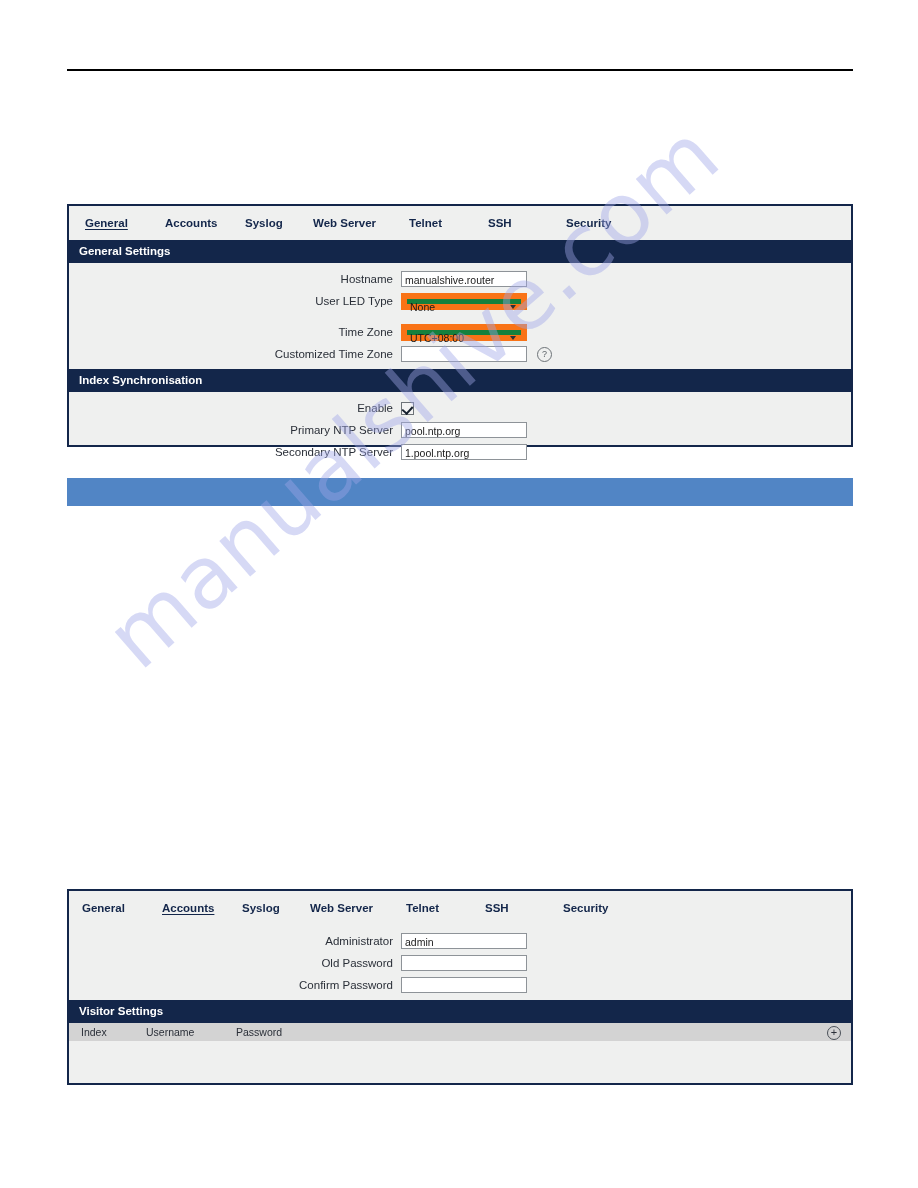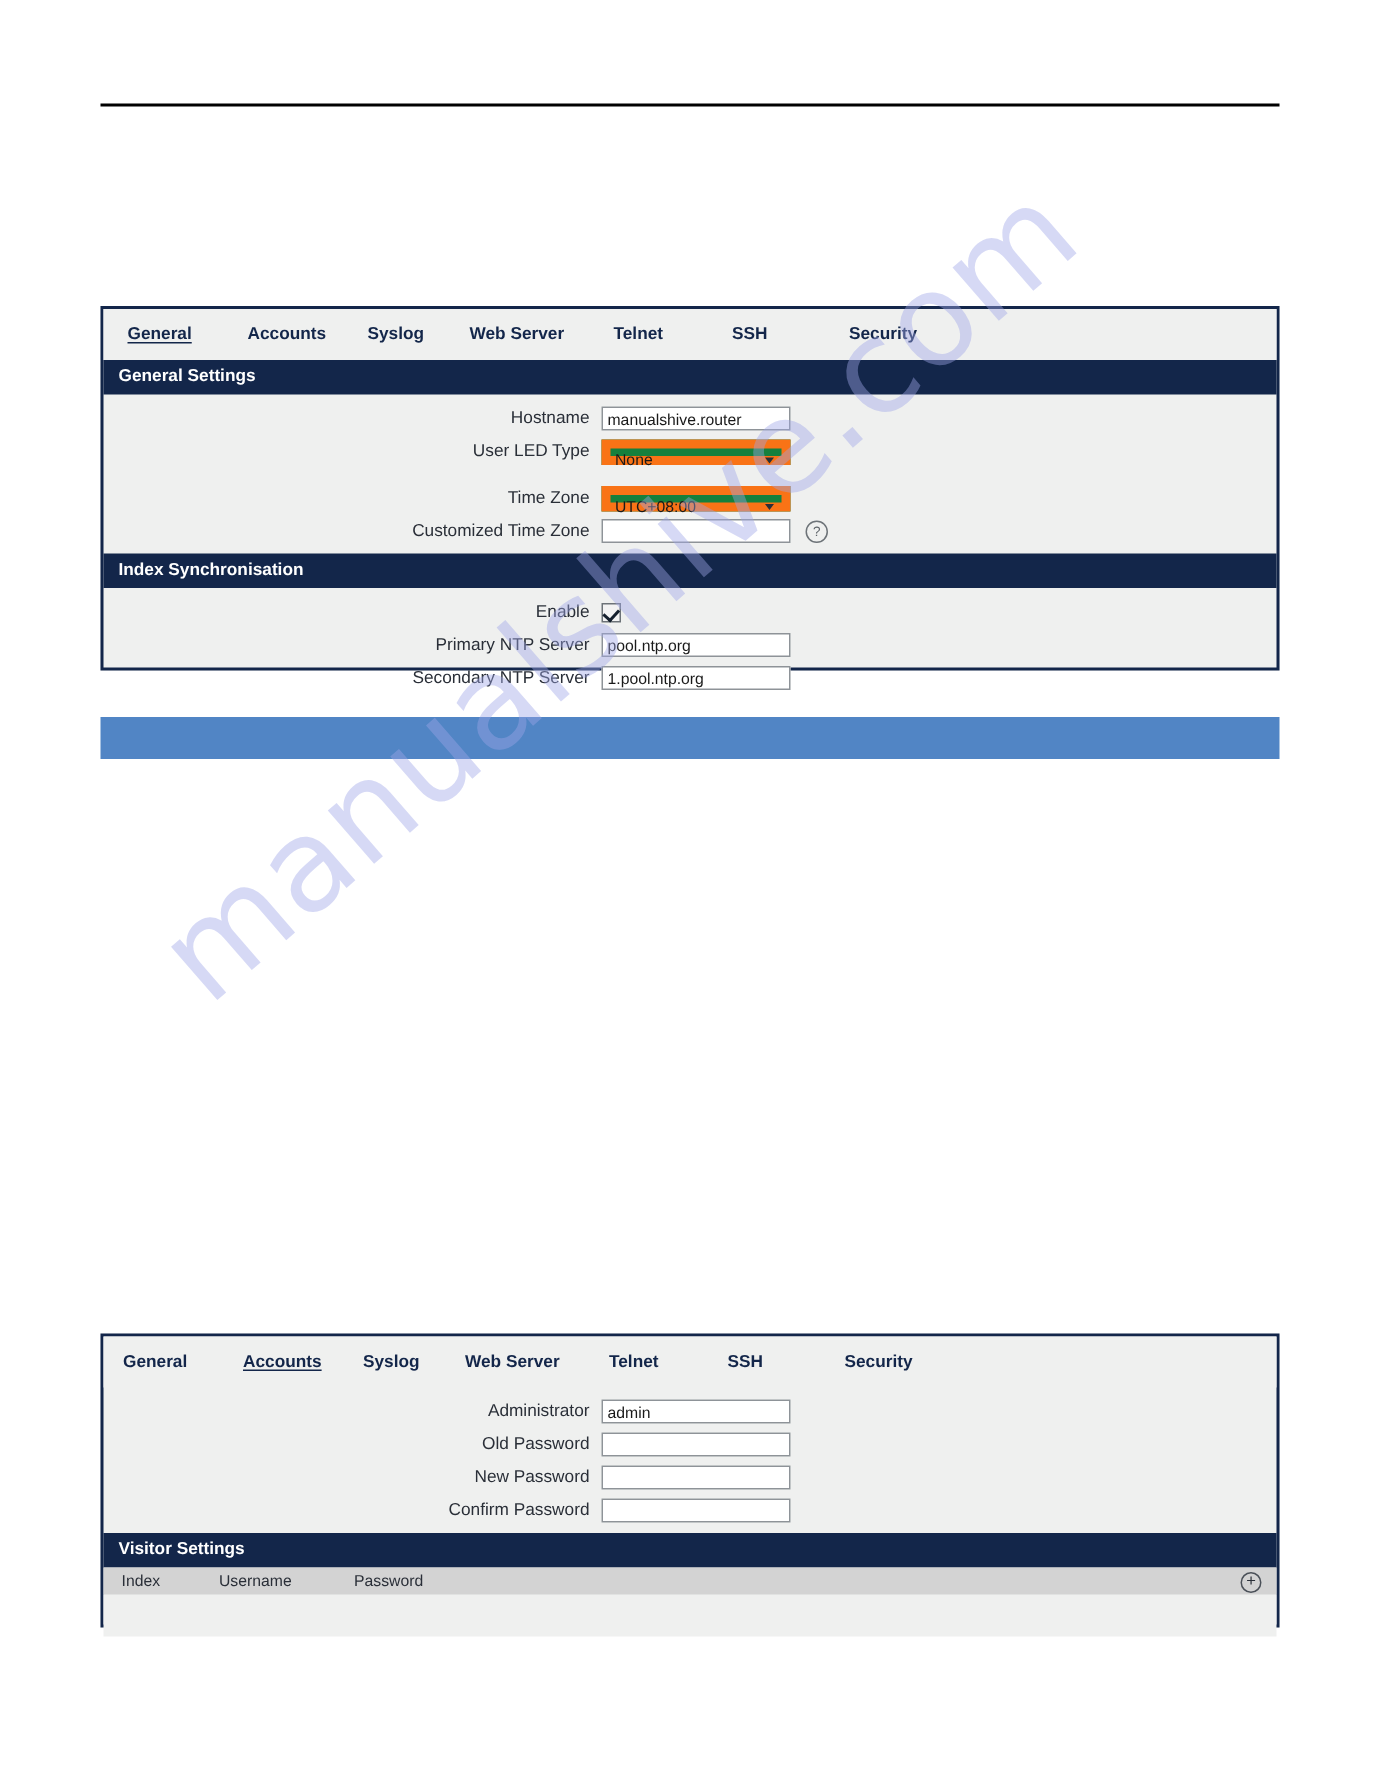--- a/index.html
+++ b/index.html
@@ -317,24 +317,20 @@
   <div class="form-rows">
     <div class="form-row">
       <div class="row-label">Administrator</div>
       <div class="field">admin</div>
     </div>
     <div class="form-row">
       <div class="row-label">Old Password</div>
       <div class="field"></div>
     </div>
     <div class="form-row">
-      <div class="row-label">New Password</div>
-      <div class="field"></div>
-    </div>
-    <div class="form-row">
       <div class="row-label">Confirm Password</div>
       <div class="field"></div>
     </div>
   </div>
 
   <div class="section-header">Visitor Settings</div>
   <div class="table-head">
     <div class="th th-index">Index</div>
     <div class="th th-username">Username</div>
     <div class="th th-password">Password</div>

